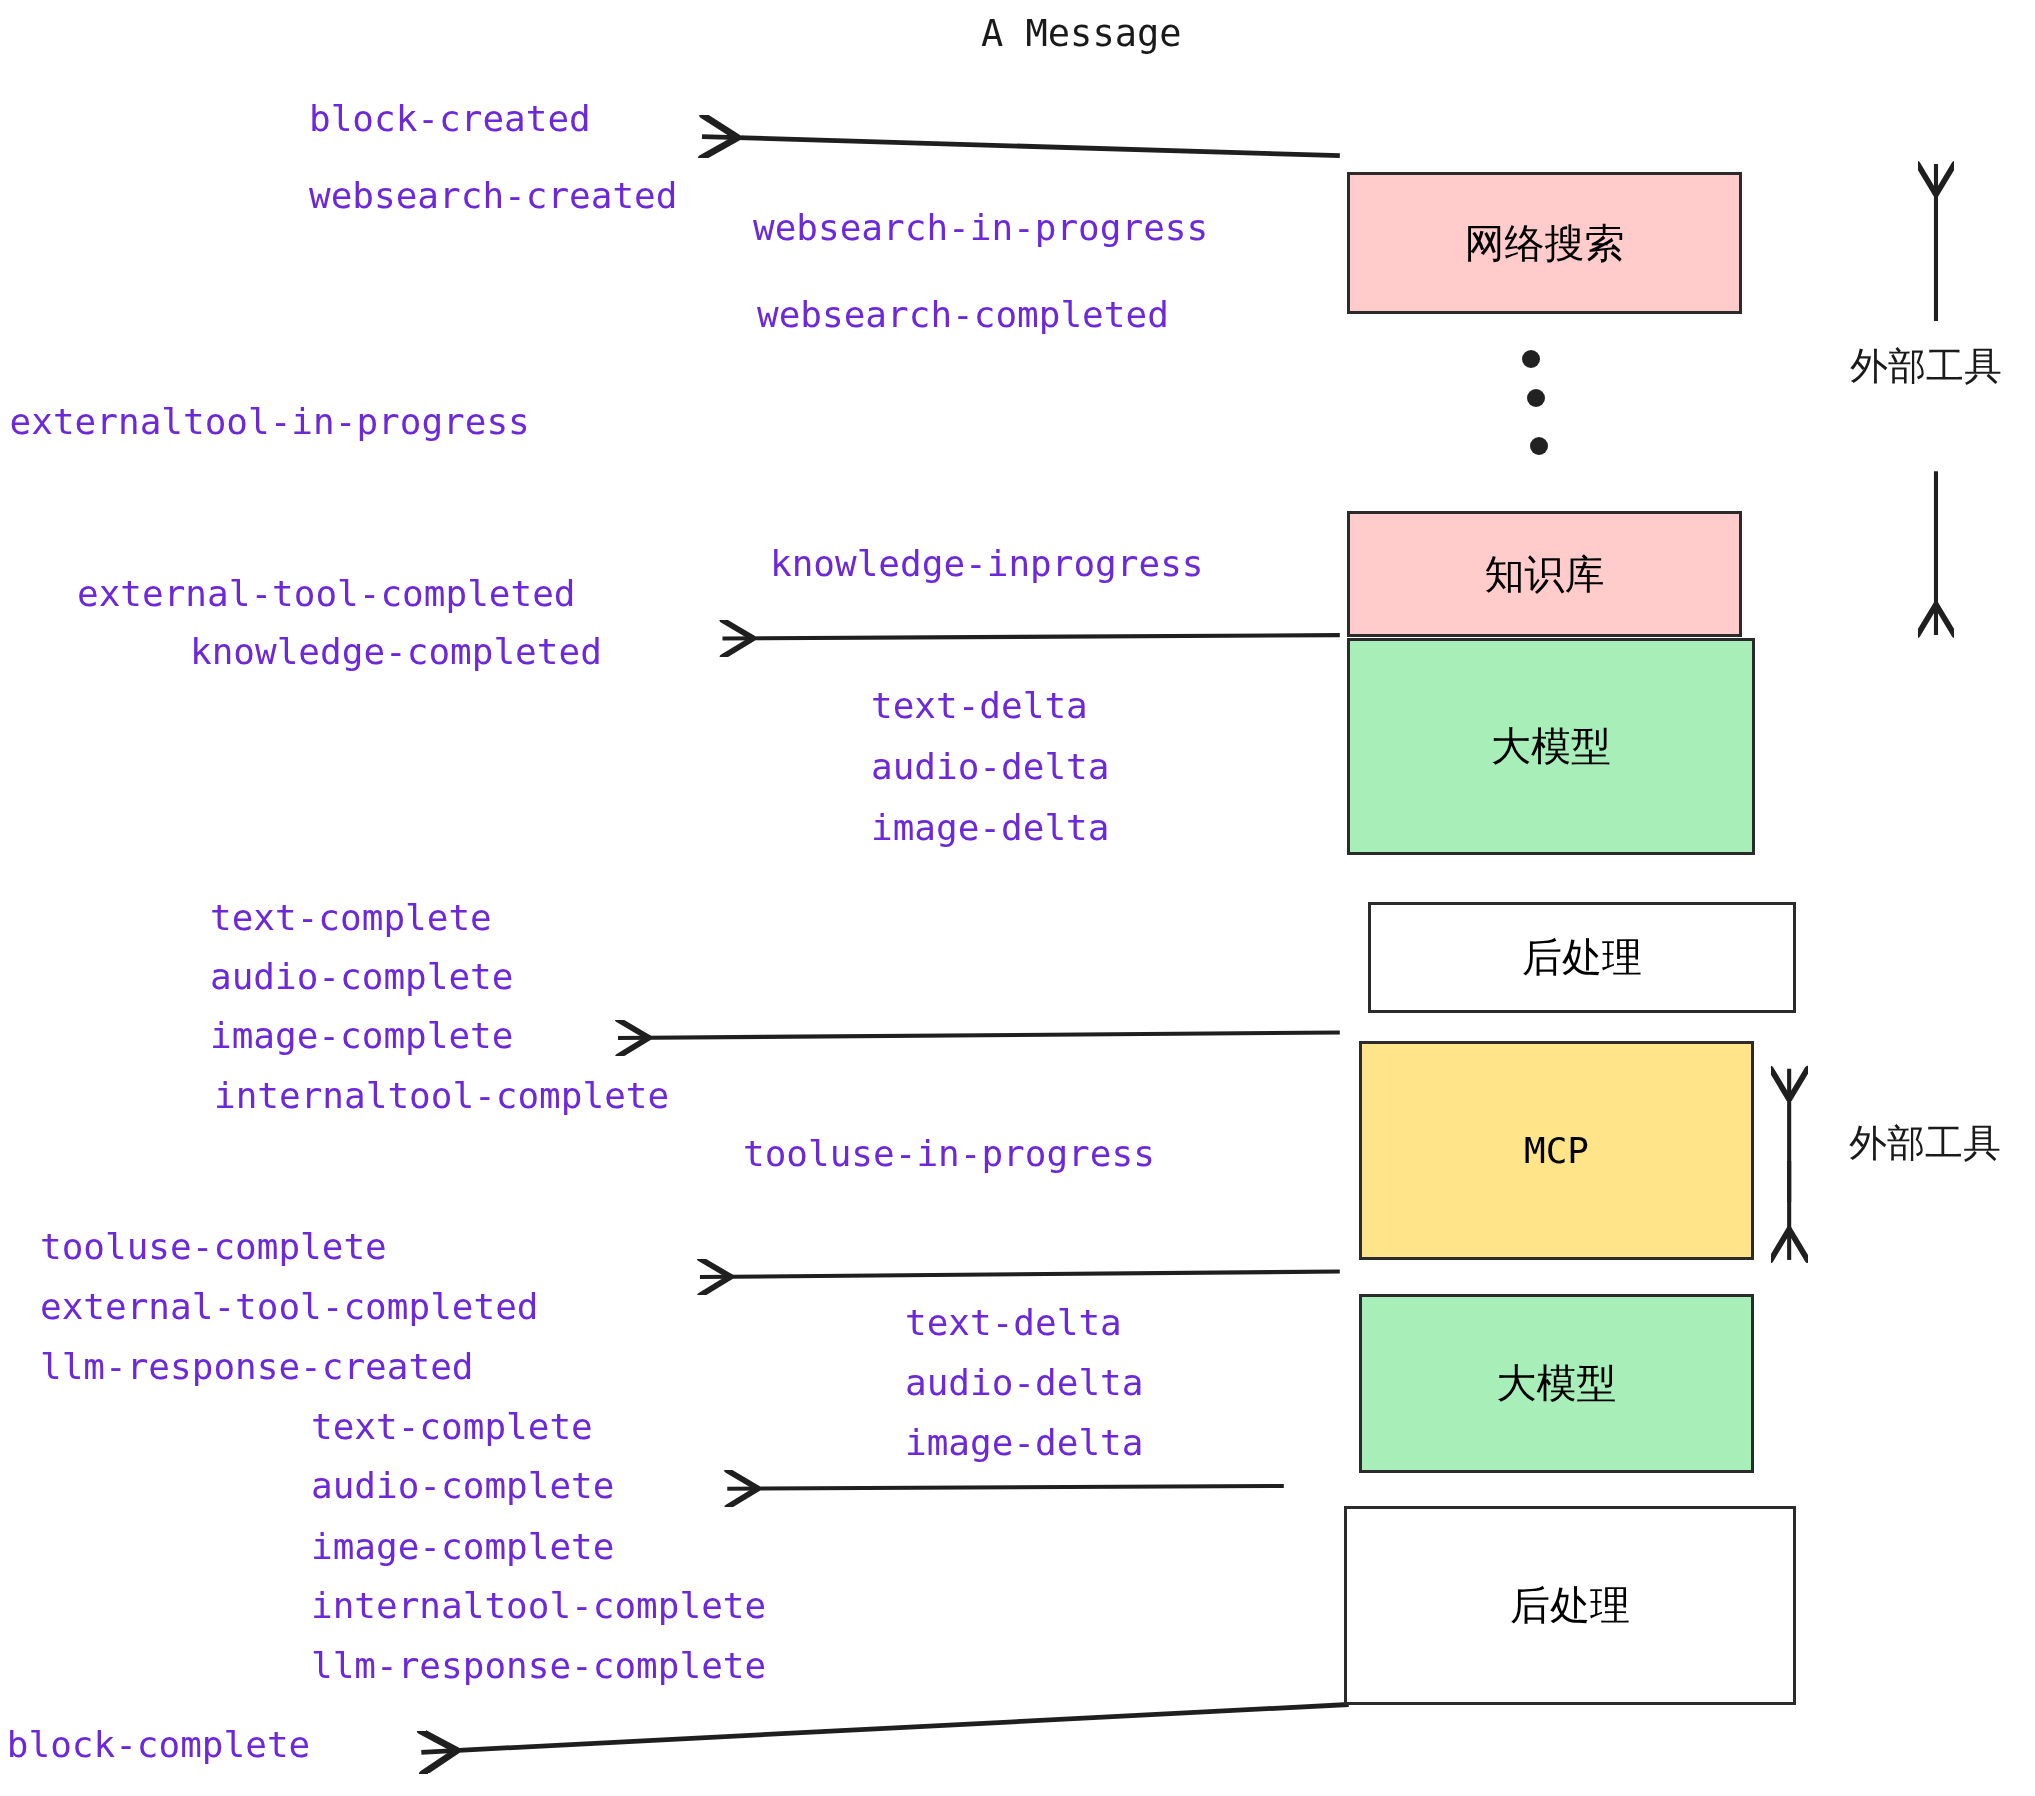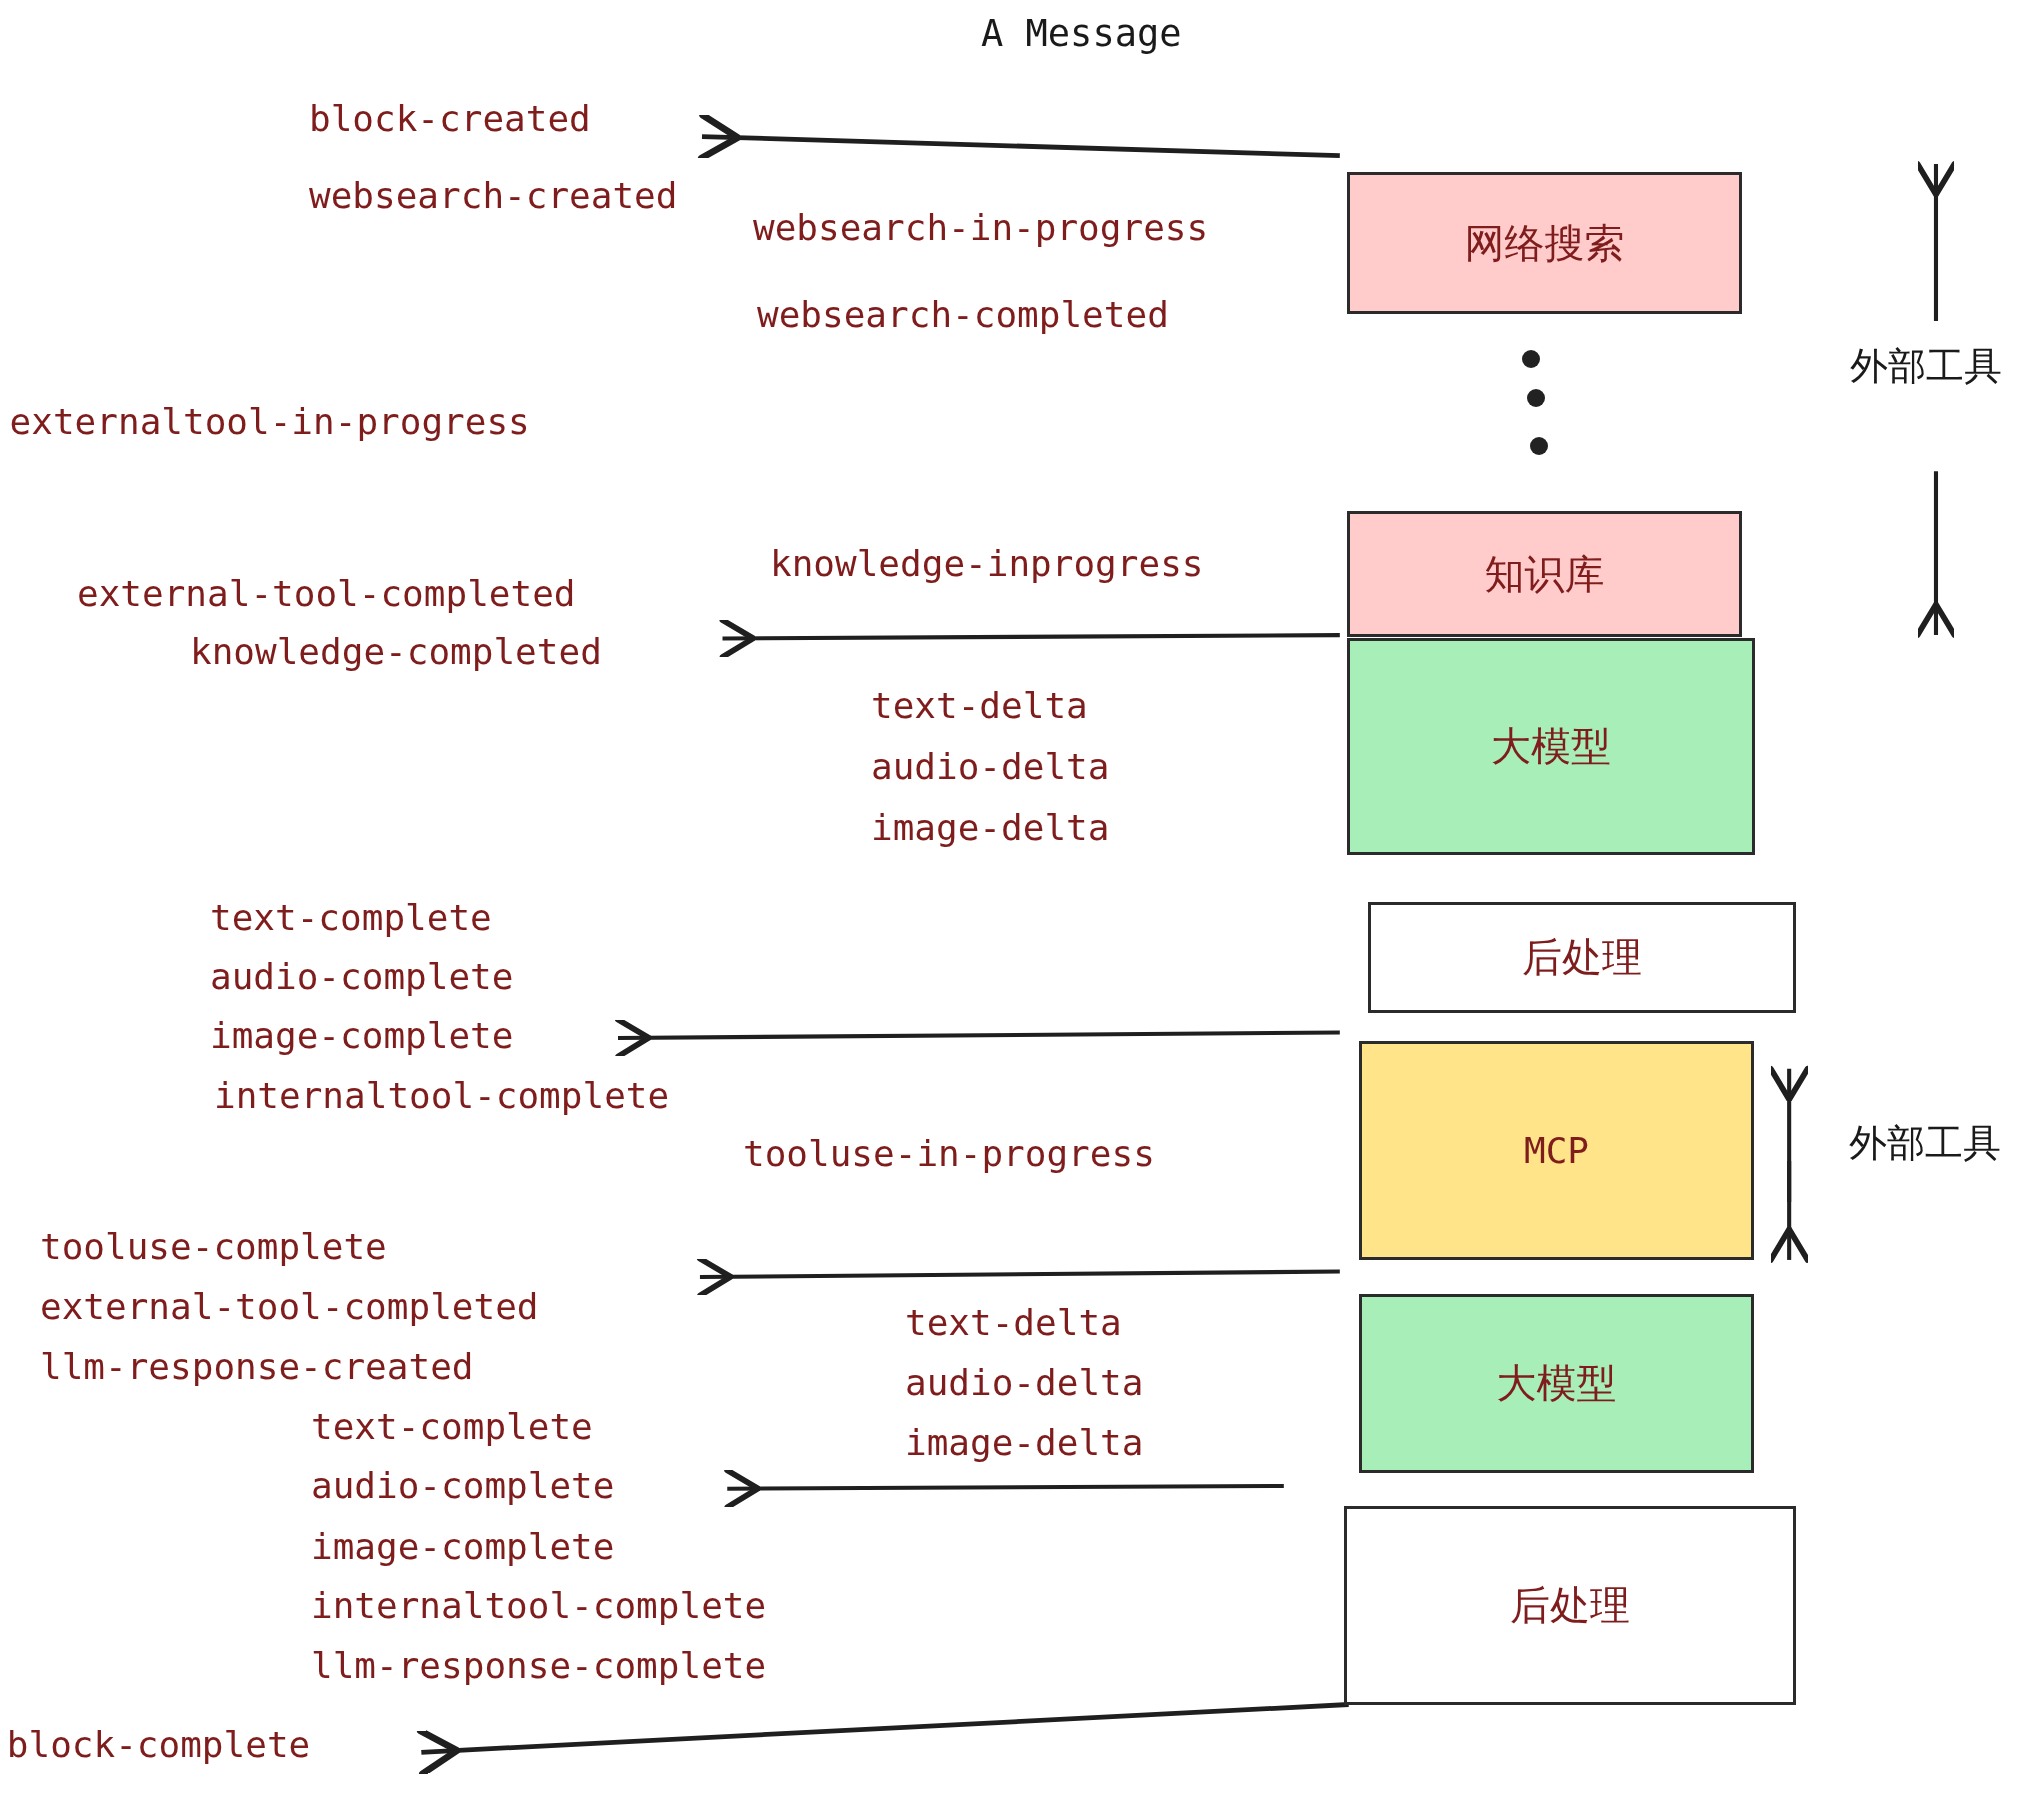--- a/index.html
+++ b/index.html
@@ -1,27 +1,27 @@
 <!DOCTYPE html>
 <html style="font-size:11px"><head>
 <meta charset="utf-8">
 <style>
   html,body{margin:0;padding:0;background:#fff;}
   body{width:2035px;height:1796px;position:relative;overflow:hidden;
        font-family:"DejaVu Sans Mono","Liberation Mono",monospace;}
   #stage{position:absolute;left:0;top:0;width:2035px;height:1796px;}
-  .lbl{position:absolute;white-space:pre;color:#7f1d1d;
+  .lbl{position:absolute;white-space:pre;color:#6d28d9;
        font-family:"DejaVu Sans Mono","Liberation Mono",monospace;
        font-size:36px;line-height:1;letter-spacing:0px;}
   .title{position:absolute;white-space:pre;color:#1a1a1a;font-size:37px;
          font-family:"DejaVu Sans Mono","Liberation Mono",monospace;}
   .box{position:absolute;box-sizing:border-box;border:3.4px solid #2b2b2b;
        display:flex;align-items:center;justify-content:center;
        font-family:"DejaVu Sans","Liberation Sans",sans-serif;
-       font-size:40px;color:#7f1d1d;}
+       font-size:40px;color:#000000;}
   .box.mcp{font-family:"DejaVu Sans Mono","Liberation Mono",monospace;font-size:36px;margin-top:8px;}
   .sidelbl{position:absolute;white-space:pre;color:#1a1a1a;font-size:38px;
            font-family:"DejaVu Sans","Liberation Sans",sans-serif;margin-left:32px;}
   svg.ov{position:absolute;left:0;top:0;width:2035px;height:1796px;
          pointer-events:none;overflow:visible;}
   .dot{position:absolute;width:18px;height:18px;border-radius:50%;background:#222;}
 </style>
 </head>
 <body>
 

